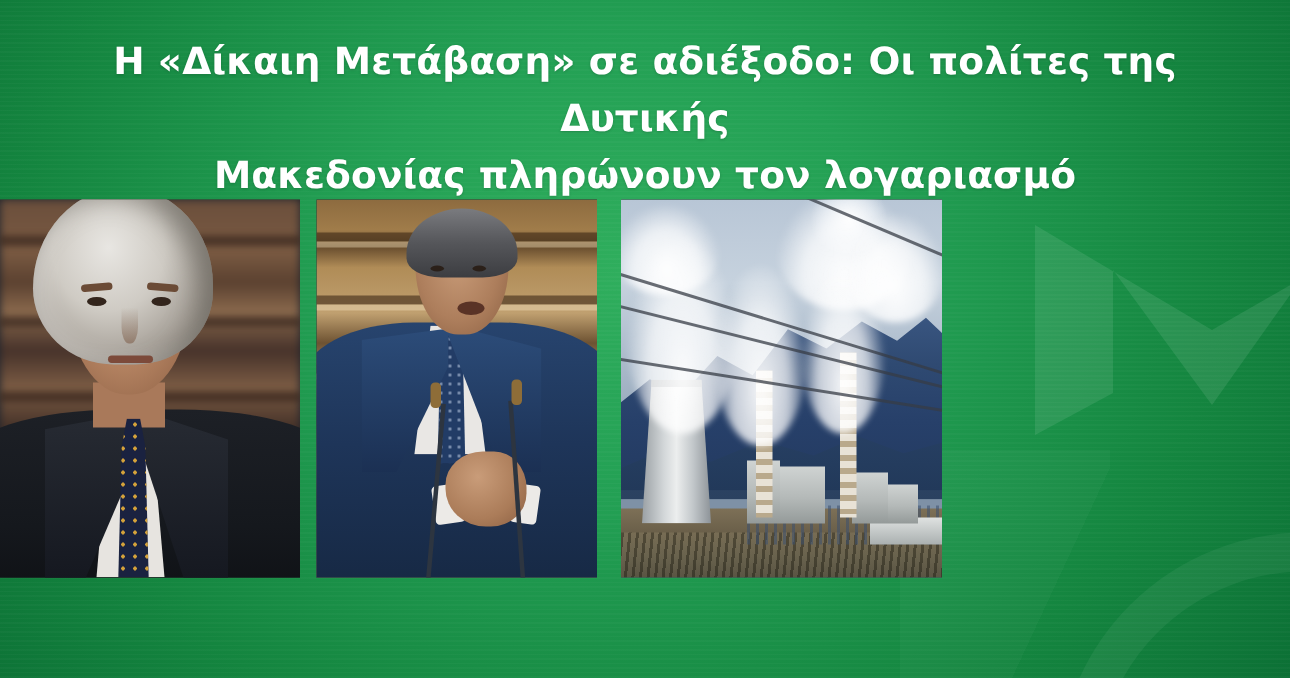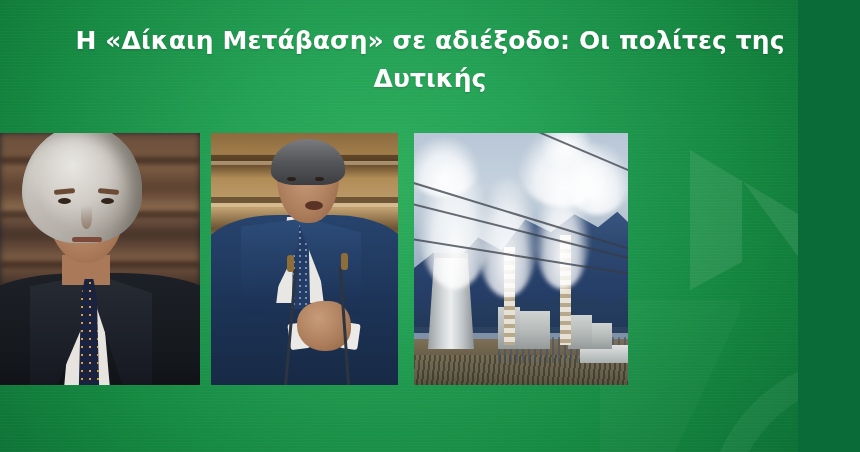--- a/index.html
+++ b/index.html
@@ -6,21 +6,21 @@
   html,body { width:860px; height:452px; overflow:hidden; }
   body {
     font-family:"DejaVu Sans", sans-serif;
     background:#0a6b38;
     position:relative;
   }
 
   
   #banner {
     position:absolute; inset:0;
-    width:798px; height:452px;
+    width:860px; height:452px;
     overflow:hidden;
     background:
       radial-gradient(ellipse 75% 120% at 48% 40%, #2fae5d 0%, #23a054 28%, #14853f 62%, #07632f 100%);
   }
   .bg-texture {
     position:absolute; inset:0;
     background-image:
       repeating-linear-gradient(0deg, rgba(255,255,255,.022) 0 1px, transparent 1px 3px);
     pointer-events:none;
   }
@@ -324,20 +324,21 @@
   <div class="wm-arc2"></div>
 
   <div class="wm-m">
     <svg viewBox="0 0 240 140" preserveAspectRatio="none" aria-hidden="true">
       <polygon points="0,0 0,140 52,112 52,30 118,120 186,24 186,116 240,140 240,0 118,70" fill="#ffffff"></polygon>
     </svg>
   </div>
 
   <h1 id="title">
     <span class="l1">Η «Δίκαιη Μετάβαση» σε αδιέξοδο: Οι πολίτες της Δυτικής</span>
+    <span class="l2">Μακεδονίας πληρώνουν τον λογαριασμό</span>
   </h1>
 
   <figure class="photo" id="photo-1">
     <div class="inner">
       <div class="p1-bg"></div>
       <div class="p1-bar" style="top:24px"></div>
       <div class="p1-bar" style="top:78px"></div>
       <div class="p1-bar" style="top:128px"></div>
       <div class="p1-suit"></div>
       <div class="p1-shirt"></div>

